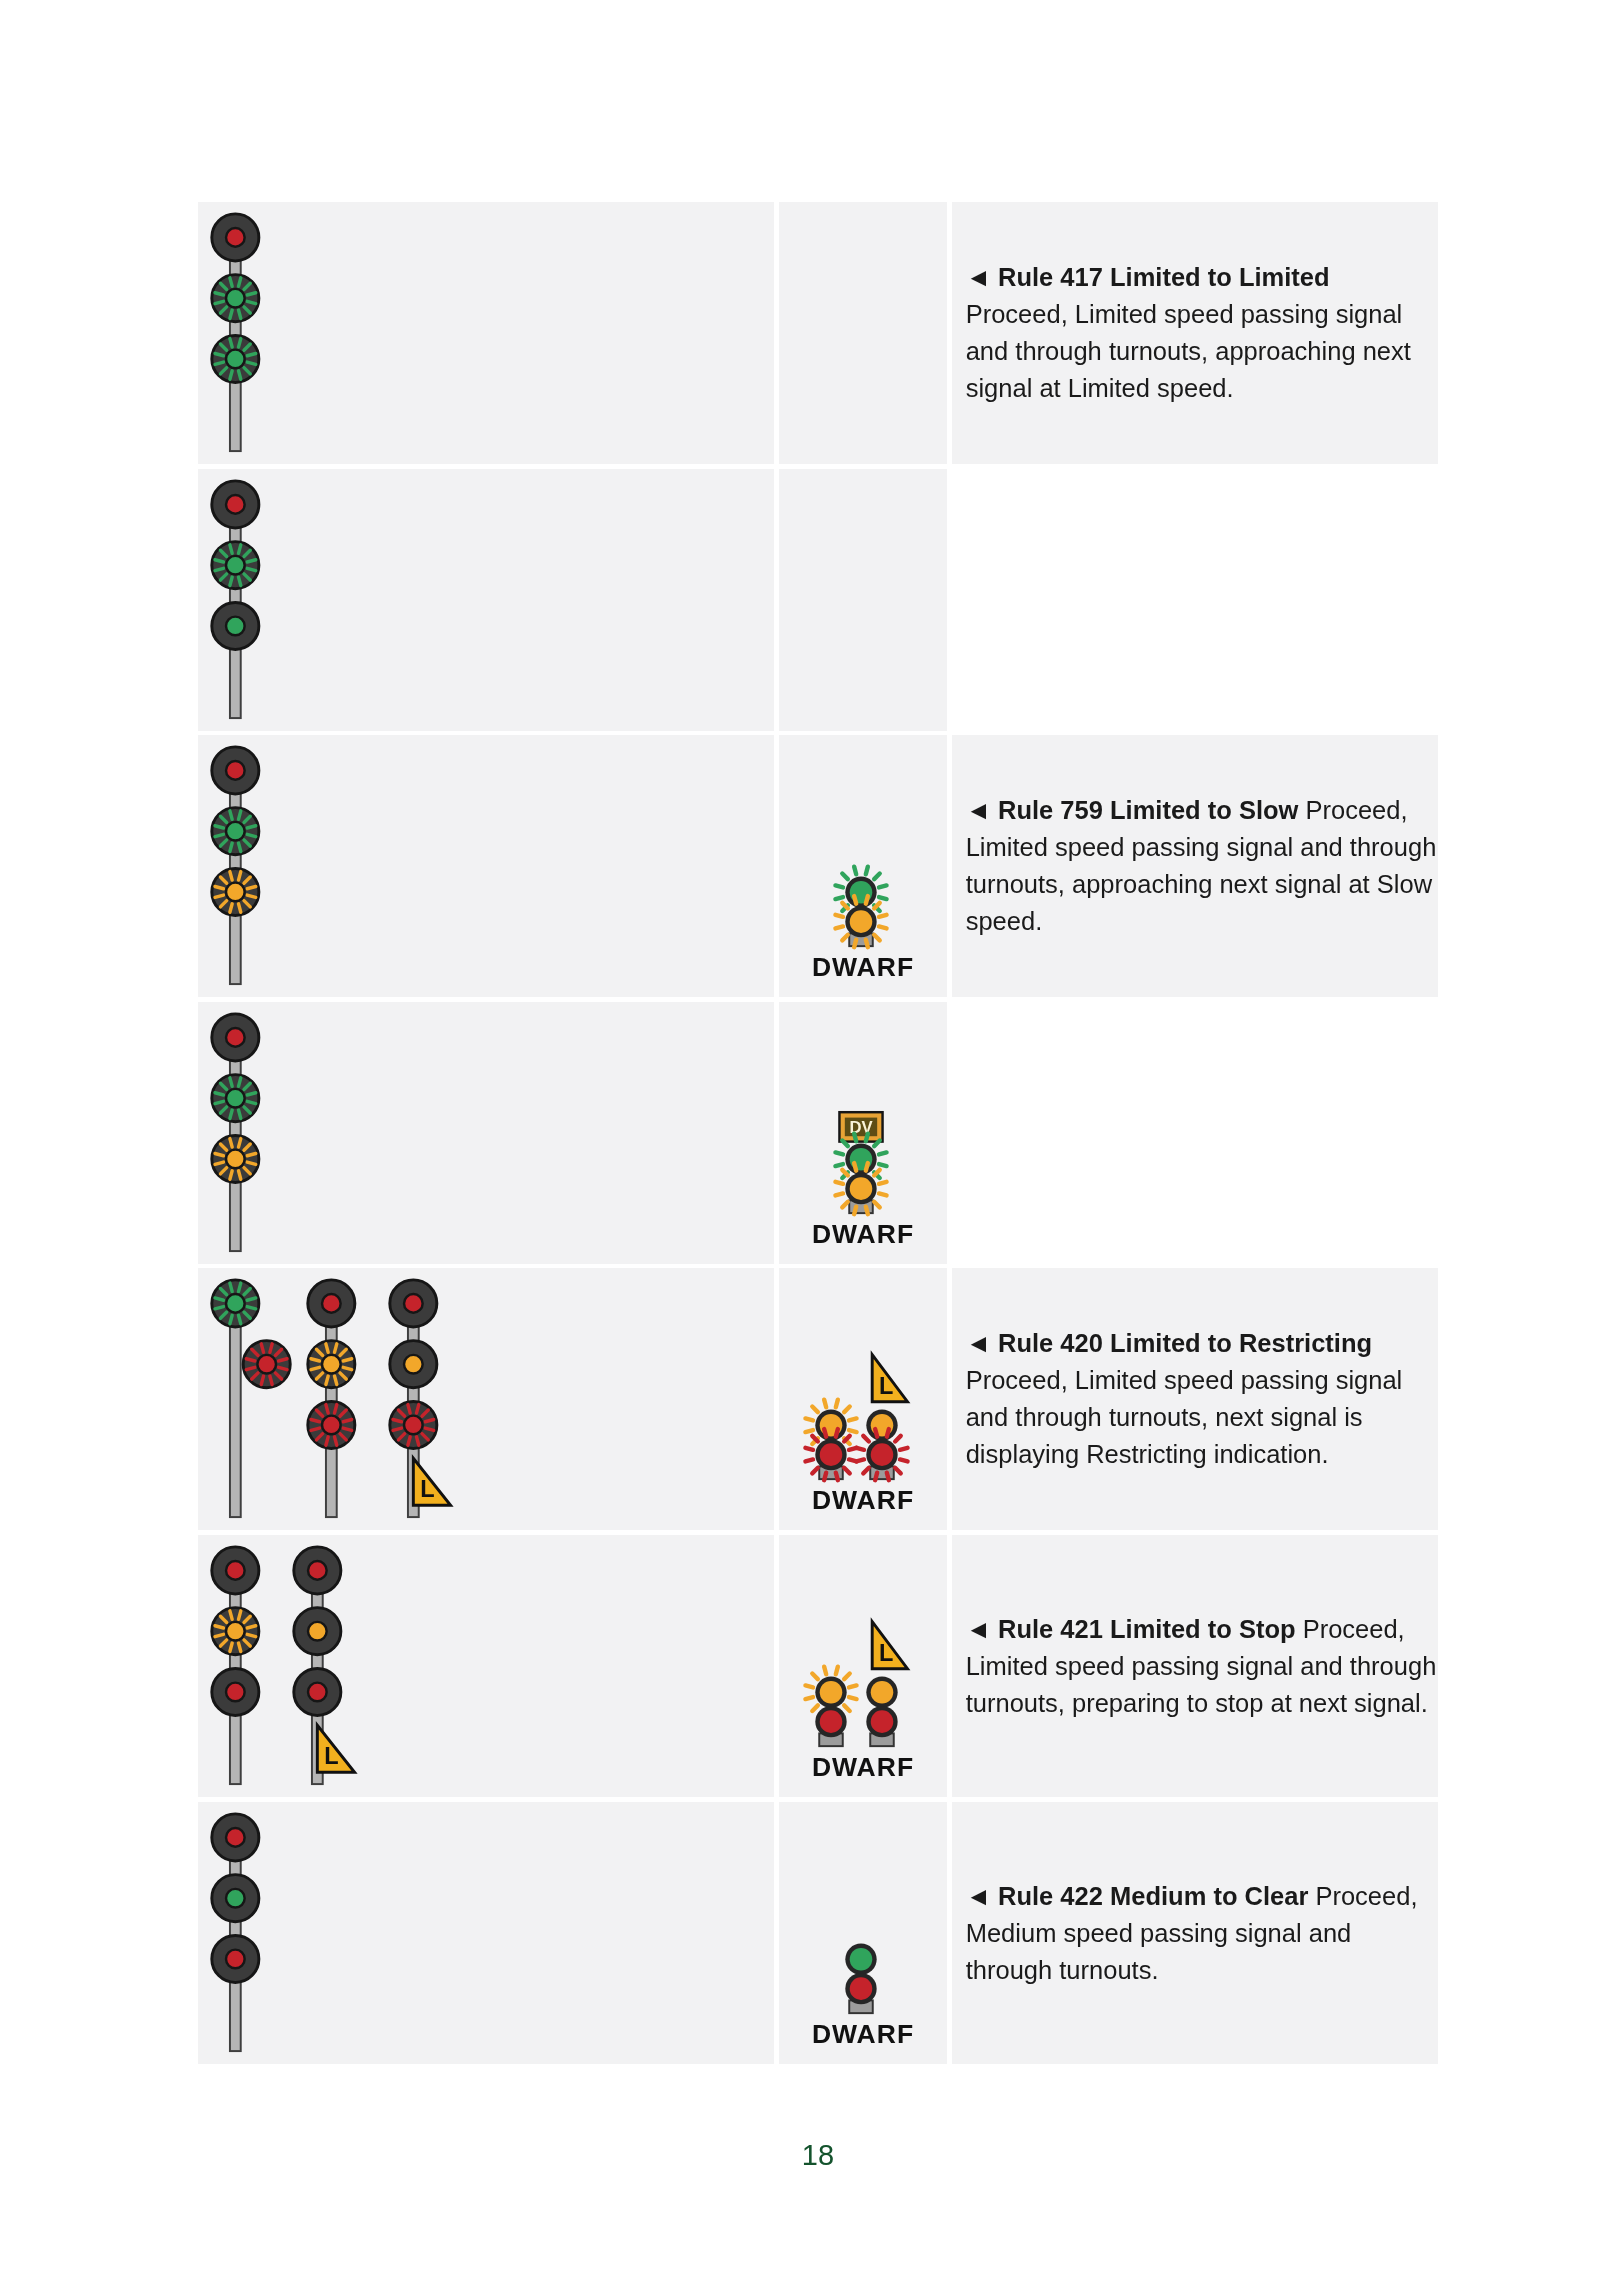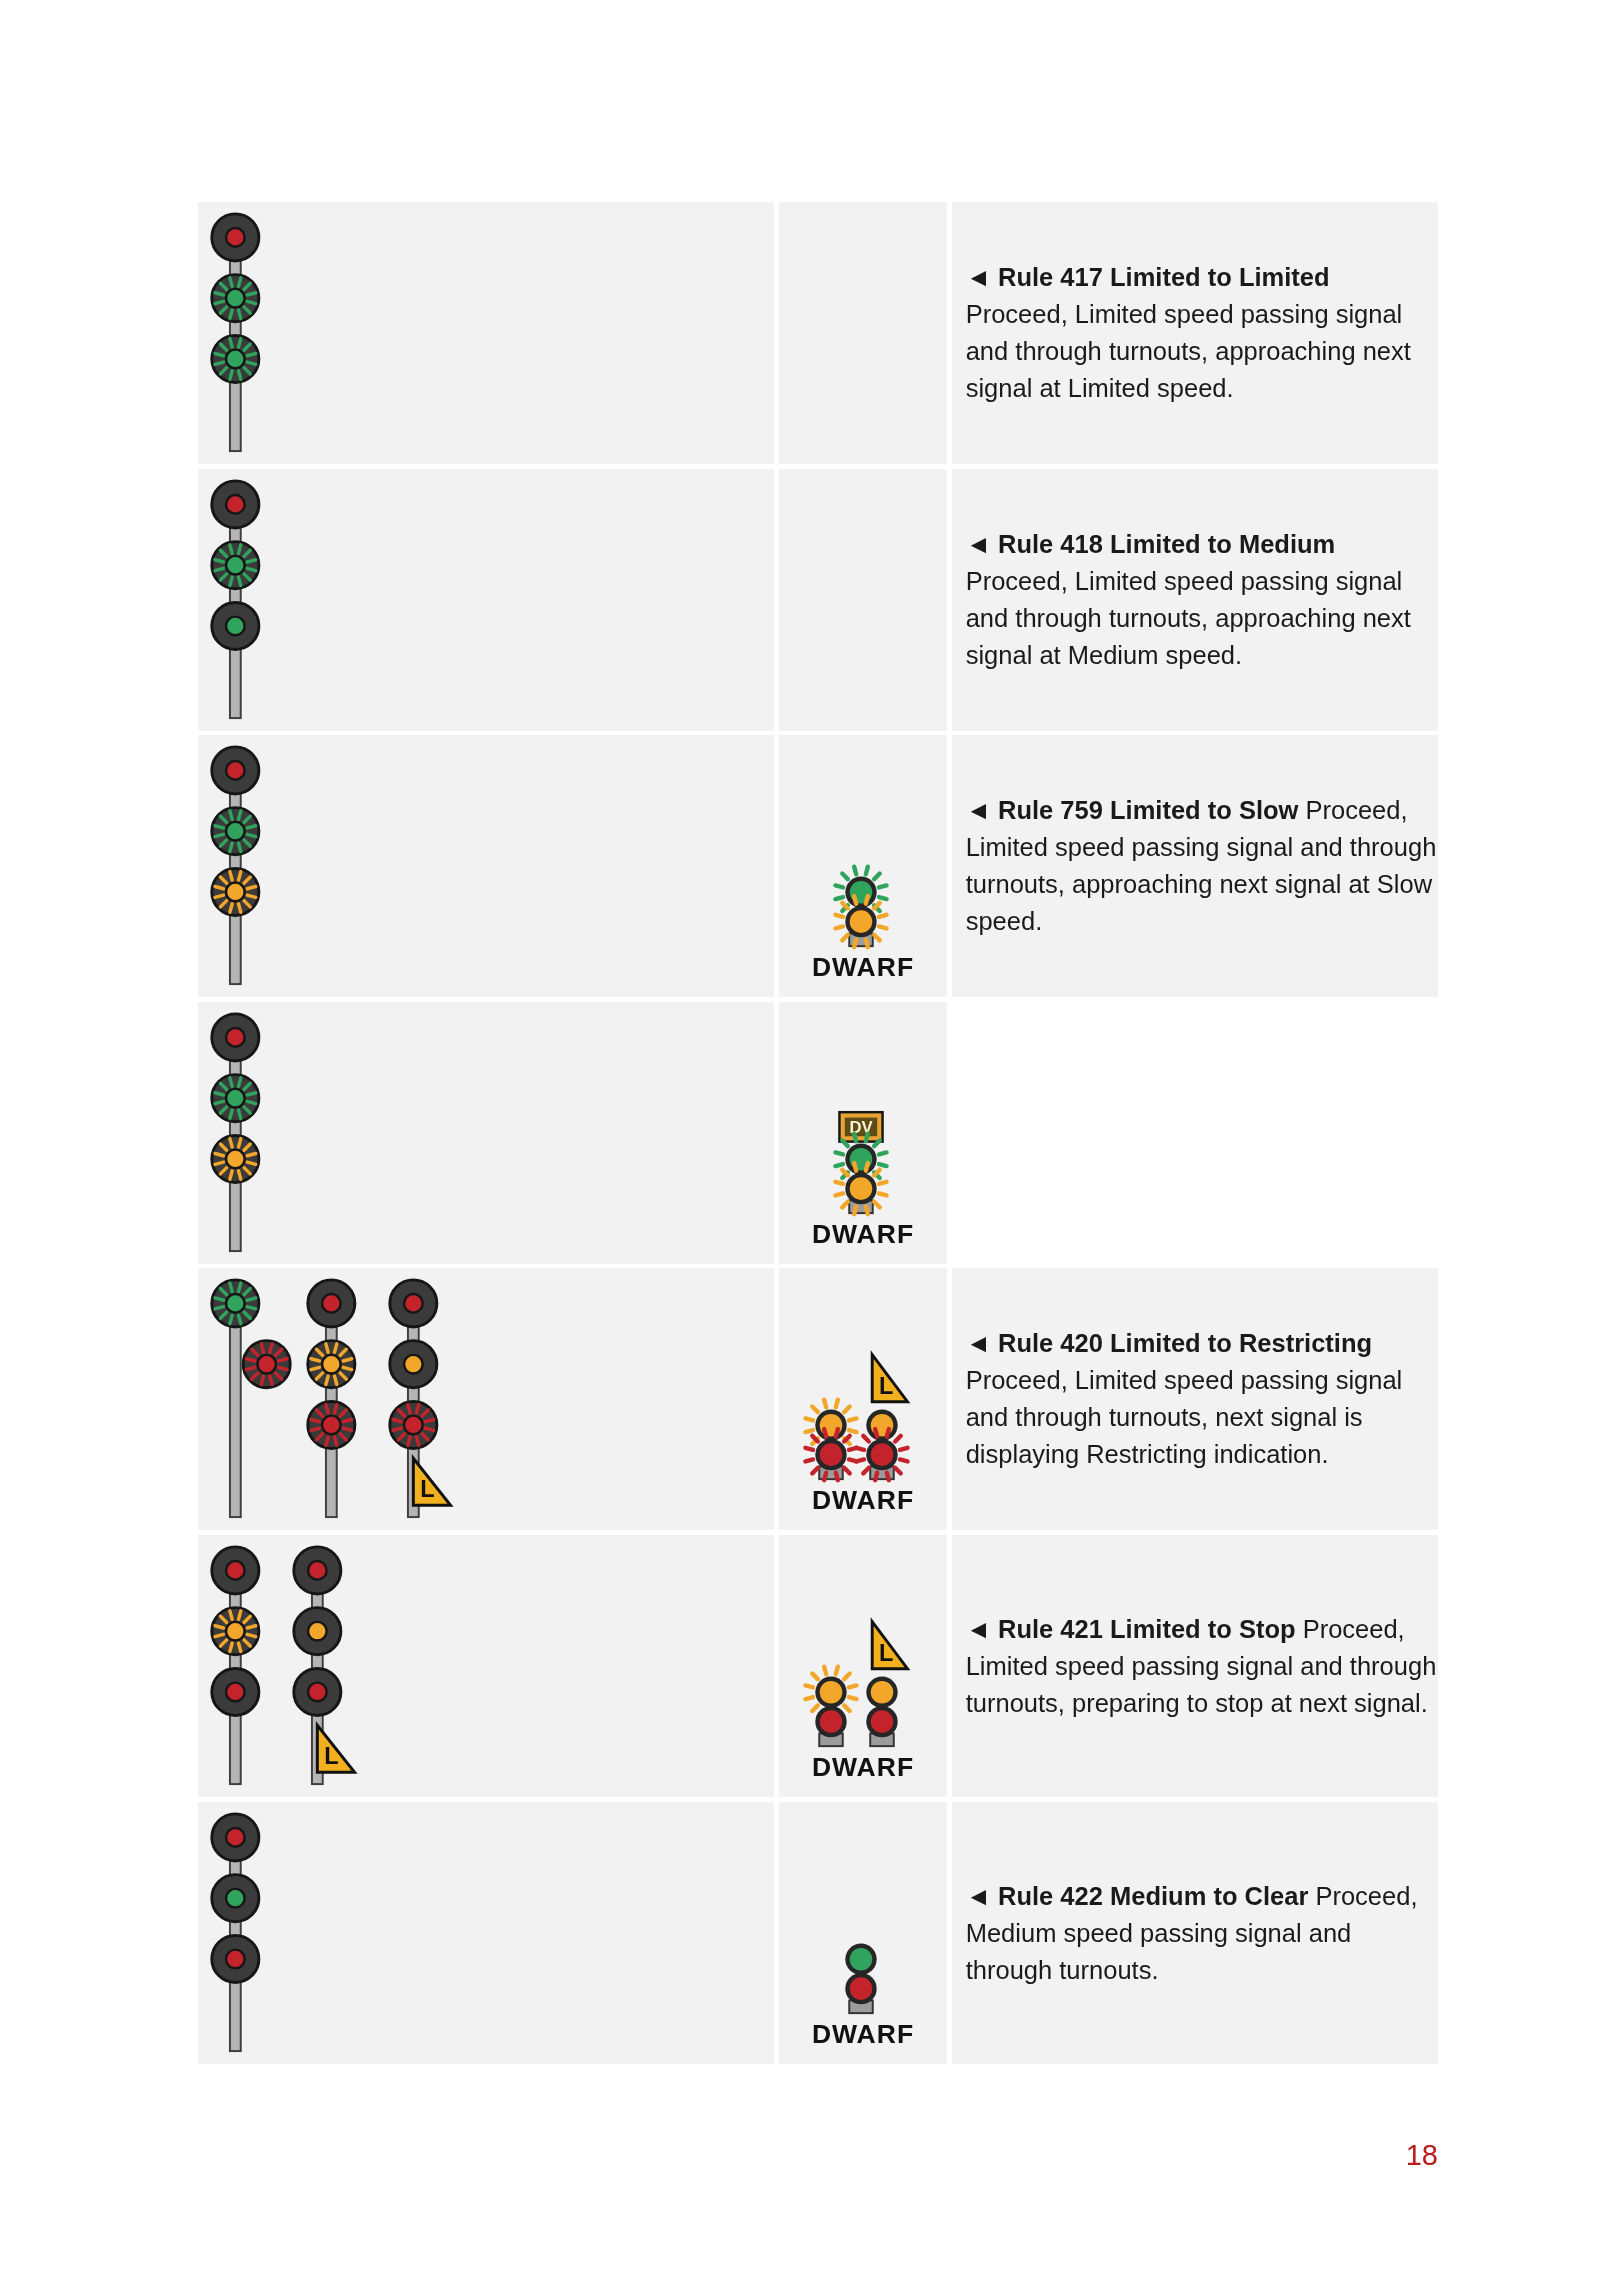--- a/index.html
+++ b/index.html
@@ -9,22 +9,22 @@
   .cell{position:absolute;top:0;height:262px;background:#f2f2f3;}
   .c1{left:0;width:576px;}
   .c2{left:581px;width:168px;}
   .c3{left:754px;width:486px;display:flex;align-items:center;box-sizing:border-box;padding-left:13.7px;}
   .mast{position:absolute;top:5.9px;width:108px;height:247px;}
   .dwarf{position:absolute;top:71px;width:118px;height:147px;}
   .dwarf-caption{position:absolute;top:217px;left:0;width:100%;text-align:center;
                  font-size:26.5px;letter-spacing:1px;color:#111111;font-weight:bold;}
   .rule-text{margin:0;font-size:25.5px;line-height:37px;color:#1a1a1a;}
   .rule-text b{font-weight:bold;}
-  #page-number{position:absolute;left:198px;top:2139px;width:1240px;text-align:right;
-               font-size:29px;color:#b91c1c;}
+  #page-number{position:absolute;left:198px;top:2139px;width:1240px;text-align:center;
+               font-size:29px;color:#14532d;}
 </style>
 </head>
 <body>
 
 <div id="page">
 
   <div class="row" style="top:202px">
     <div class="cell c1">
       <div class="mast" style="left:0"><svg viewBox="0 0 110 252" width="108" height="247">
             <rect x="32.5" y="30" width="11" height="218" fill="#b5b5b5" stroke="#3f3f3f" stroke-width="2"></rect>
@@ -84,23 +84,20 @@
             <line x1="34.764761936218484" y1="79.92592717138665" x2="32.43539053029579" y2="71.23259473478504" stroke="#30a45c" stroke-width="3.5" stroke-linecap="round"></line>
             <line x1="41.2352380637815" y1="79.92592717138665" x2="43.56460946970419" y2="71.23259473478502" stroke="#30a45c" stroke-width="3.5" stroke-linecap="round"></line>
             <line x1="46.838834764831844" y1="83.16116523516816" x2="53.20279579551077" y2="76.79720420448922" stroke="#30a45c" stroke-width="3.5" stroke-linecap="round"></line>
             <line x1="50.07407282861335" y1="88.76476193621848" x2="58.76740526521496" y2="86.43539053029579" stroke="#30a45c" stroke-width="3.5" stroke-linecap="round"></line>
             <circle cx="38" cy="92" r="9.5" fill="#30a45c" stroke="#161616" stroke-width="2.5"></circle>
             <circle cx="38" cy="154" r="24" fill="#3b3b3b" stroke="#161616" stroke-width="3"></circle>
             <circle cx="38" cy="154" r="9.5" fill="#30a45c" stroke="#161616" stroke-width="2.5"></circle>
           </svg></div>
     </div>
     <div class="cell c2"></div>
-    <div class="cell c3">
-      <p class="rule-text"><b>◄ Rule 418 Limited to Medium</b> <span>Proceed, Limited speed passing signal and through turnouts, approaching next signal at Medium speed.</span></p>
-    </div>
   </div>
 
   <div class="row" style="top:735px">
     <div class="cell c1">
       <div class="mast" style="left:0"><svg viewBox="0 0 110 252" width="108" height="247">
             <rect x="32.5" y="30" width="11" height="218" fill="#b5b5b5" stroke="#3f3f3f" stroke-width="2"></rect>
             <circle cx="38" cy="30" r="24" fill="#3b3b3b" stroke="#161616" stroke-width="3"></circle>
             <circle cx="38" cy="30" r="9.5" fill="#c5232b" stroke="#161616" stroke-width="2.5"></circle>
             <circle cx="38" cy="92" r="24" fill="#3b3b3b" stroke="#161616" stroke-width="3"></circle>
             <line x1="50.07407282861335" y1="95.23523806378151" x2="58.76740526521497" y2="97.5646094697042" stroke="#30a45c" stroke-width="3.5" stroke-linecap="round"></line>

